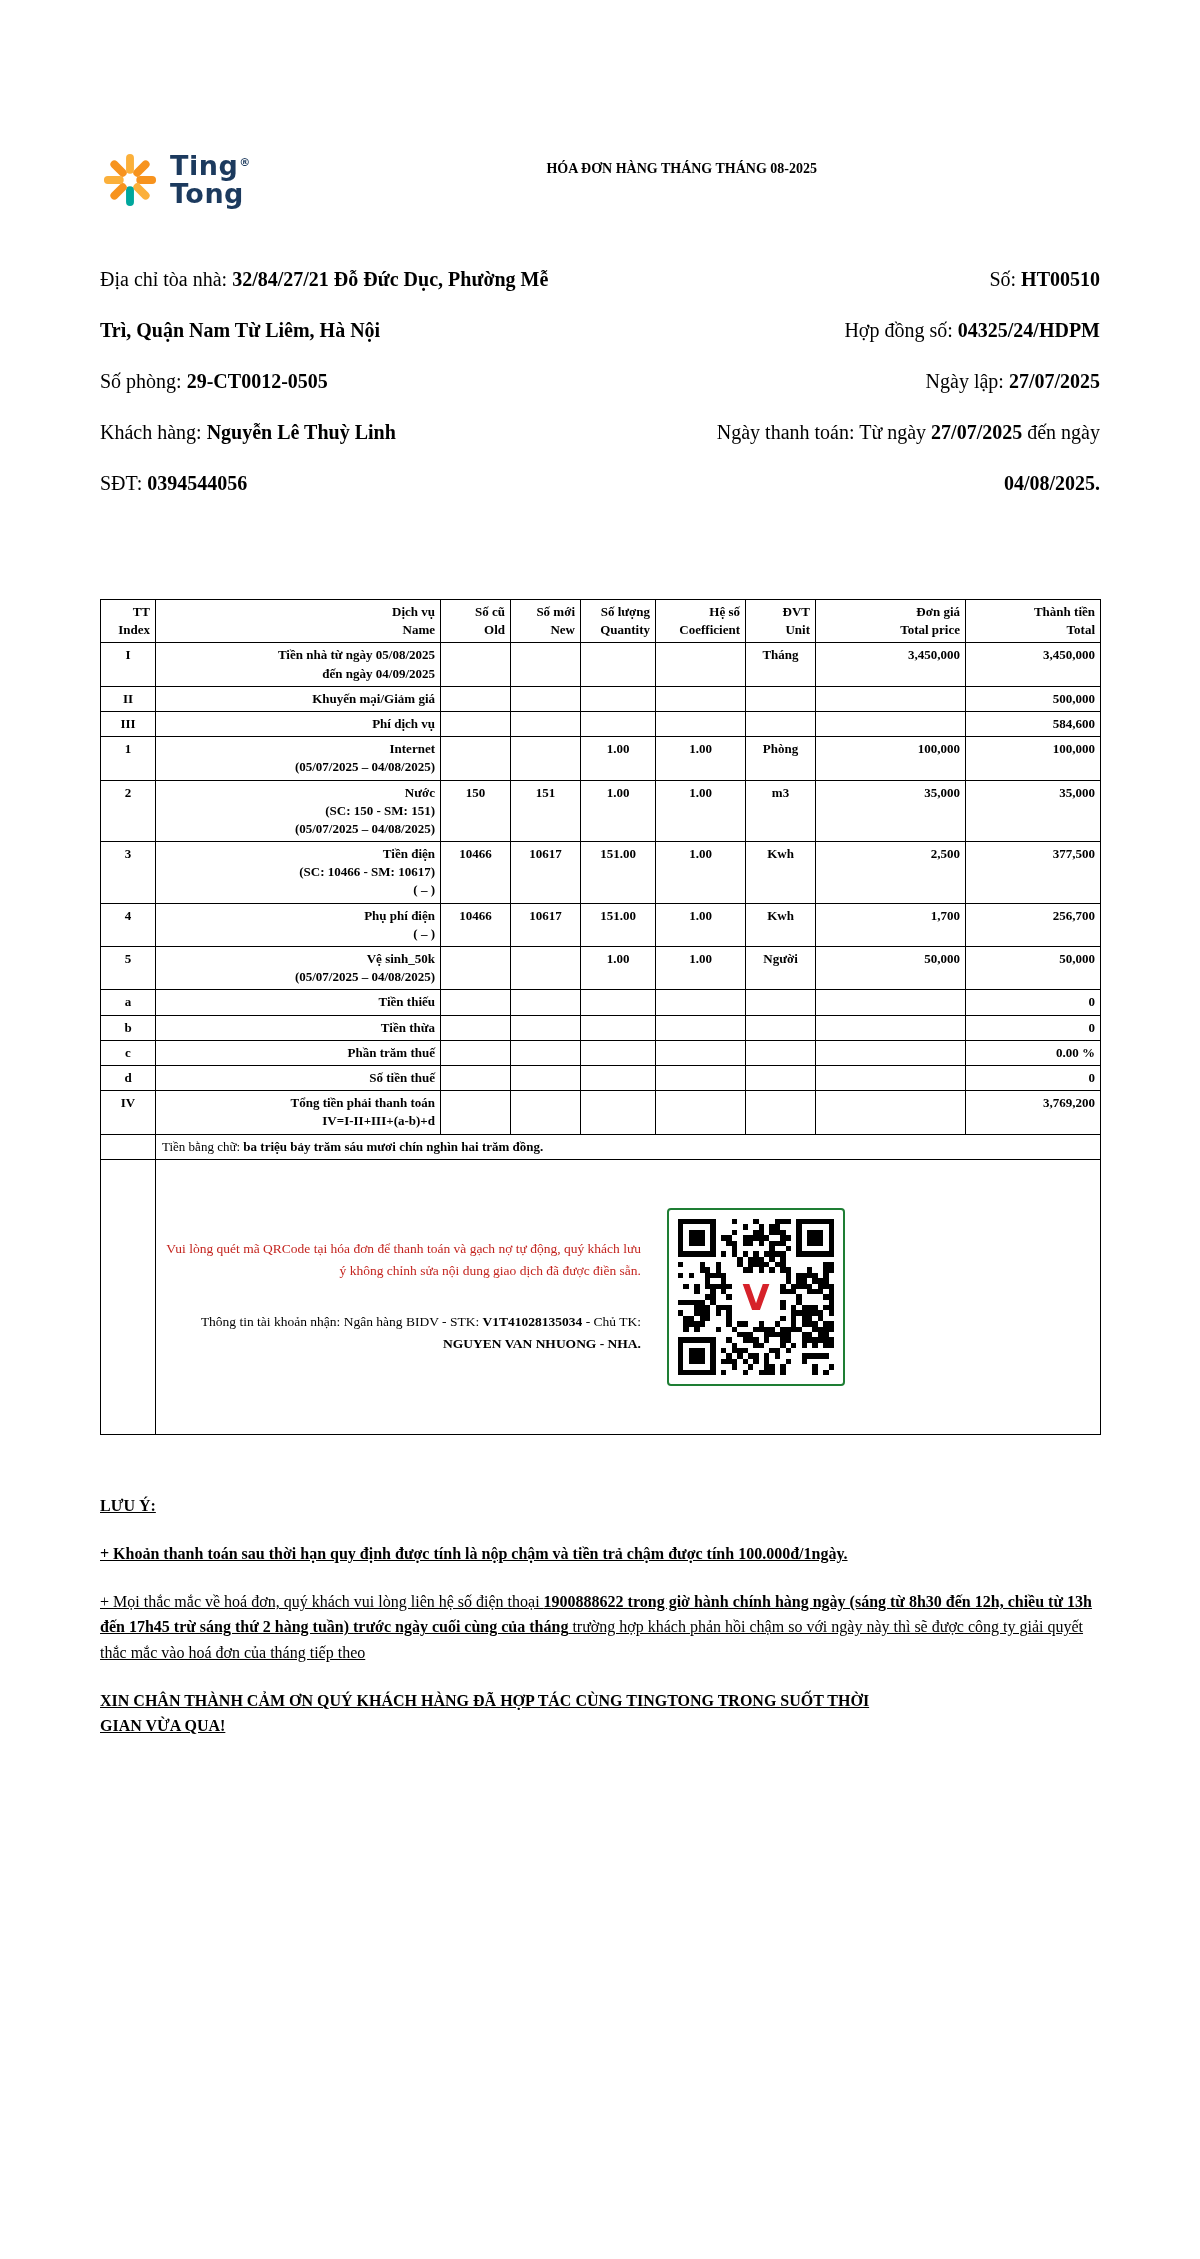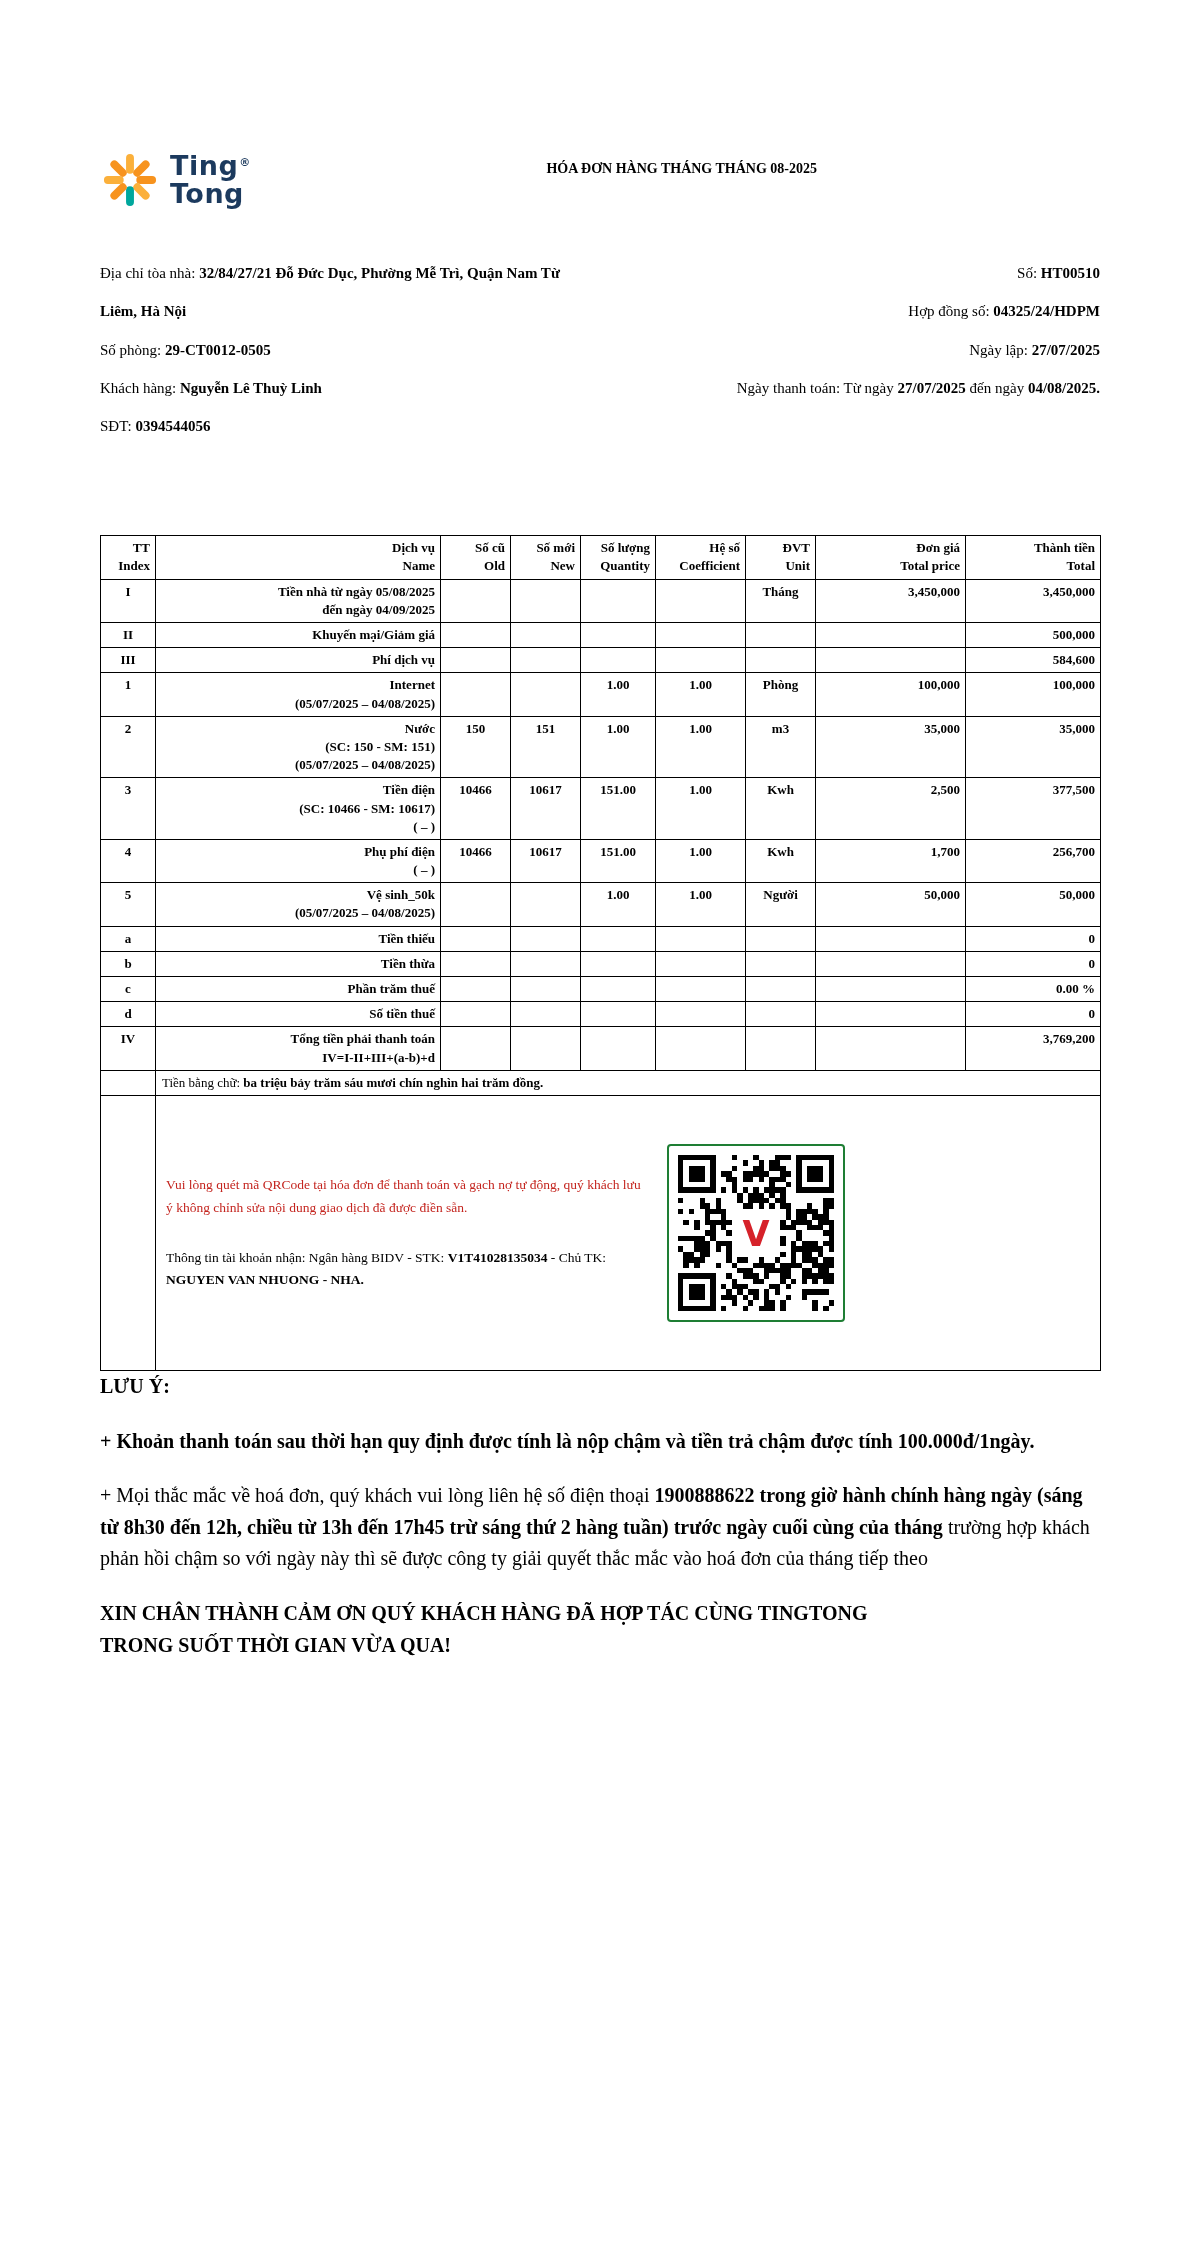--- a/index.html
+++ b/index.html
@@ -30,21 +30,21 @@
   .title {
     width: 362px;
     margin: 10px 283px 0 auto;
     text-align: right;
     font-size: 14px;
     font-weight: bold;
     line-height: 1.35;
   }
 
   
-  .info { display: flex; justify-content: space-between; margin-top: 44px; font-size: 15px; }
+  .info { display: flex; justify-content: space-between; margin-top: 44px; font-size: 20px; }
   .info p { line-height: 2.55; }
   .info-left { width: 478px; }
   .info-right { width: 412px; text-align: right; }
 
   
   .bill { width: 1000px; margin-top: 90px; border-collapse: collapse; table-layout: fixed; }
   .bill th, .bill td {
     border: 1px solid #000;
     font-size: 13px;
     vertical-align: top;
@@ -55,35 +55,35 @@
   .bill td { font-weight: bold; }
   .ca { text-align: center; }
   .cr { text-align: right; }
   .nm { white-space: pre-line; text-align: right; }
 
   .words-cell { font-weight: normal !important; padding-left: 6px !important; }
   .words-cell b { font-weight: bold; }
 
   .qr-cell { padding: 8px 6px !important; font-weight: normal !important; }
   .qr-flex { display: flex; align-items: center; min-height: 258px; }
-  .qr-text { width: 505px; padding-left: 4px; padding-right: 26px; font-size: 13.5px; line-height: 1.65; }
+  .qr-text { width: 505px; padding-left: 4px; padding-right: 26px; font-size: 13.5px; line-height: 1.65; text-align: right; }
   .qr-notice { color: var(--notice-red, #c22); margin-bottom: 28px; }
   .qr-account b.block { display: block; }
   .qr-box {
     width: 178px; height: 178px;
     border: 2px solid var(--qr-border-green, #217a36);
     border-radius: 4px;
     background: #fff;
     display: flex; align-items: center; justify-content: center;
     flex: 0 0 auto;
   }
   .qr-box svg { width: 156px; height: 156px; }
 
   
-  .notes { font-size: 20px; }
+  .notes { margin-top: 58px; font-size: 16px; text-decoration: underline; }
   .notes p { margin-bottom: 23px; line-height: 1.58; }
   .bold { font-weight: bold; }
   .thanks { max-width: 780px; }
 </style>
 </head>
 <body>
 
 <div class="page">
   <div class="content">
 

